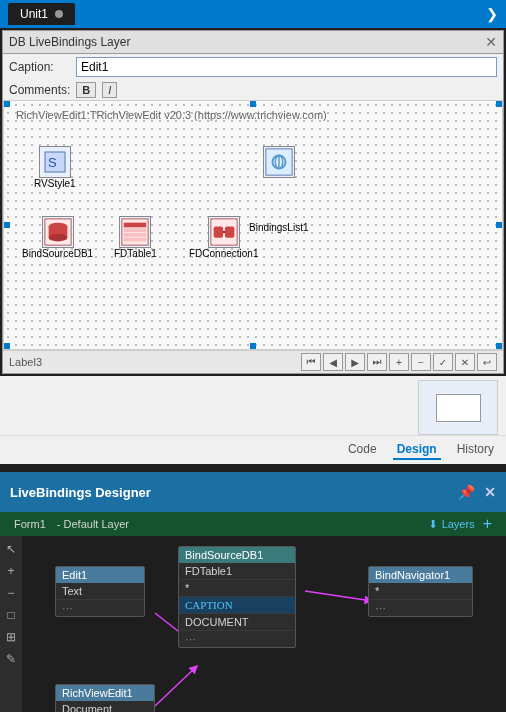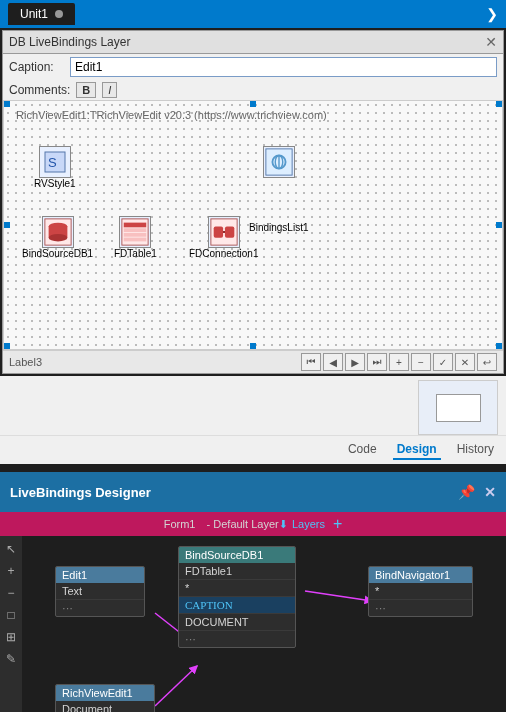--- a/index.html
+++ b/index.html
@@ -78,21 +78,21 @@
       height: 250px;
       border: 1px solid #ccc;
       overflow: hidden;
     }
 
     
     .prop-row {
       display: flex;
       align-items: center;
       padding: 3px 6px;
-      gap: 6px;
+      gap: 12px;
     }
     .prop-label {
       font-size: 12px;
       color: #333;
       min-width: 55px;
     }
     .prop-input {
       flex: 1;
       border: 1px solid #7a9cc7;
       padding: 2px 4px;
@@ -224,25 +224,25 @@
       align-items: center;
     }
     .lb-icon {
       color: #cce;
       font-size: 14px;
       cursor: pointer;
     }
 
     
     .lb-toolbar {
-      background: #be185d;
-      padding: 3px 3px;
-      display: flex;
-      align-items: center;
-      justify-content: center;
+      background: #14532d;
+      padding: 3px 14px;
+      display: flex;
+      align-items: center;
+      justify-content: space-between;
       color: #ccc;
       font-size: 11px;
     }
     .lb-form-label {
       color: #d4d4d4;
     }
     .lb-layers {
       display: flex;
       align-items: center;
       gap: 4px;

